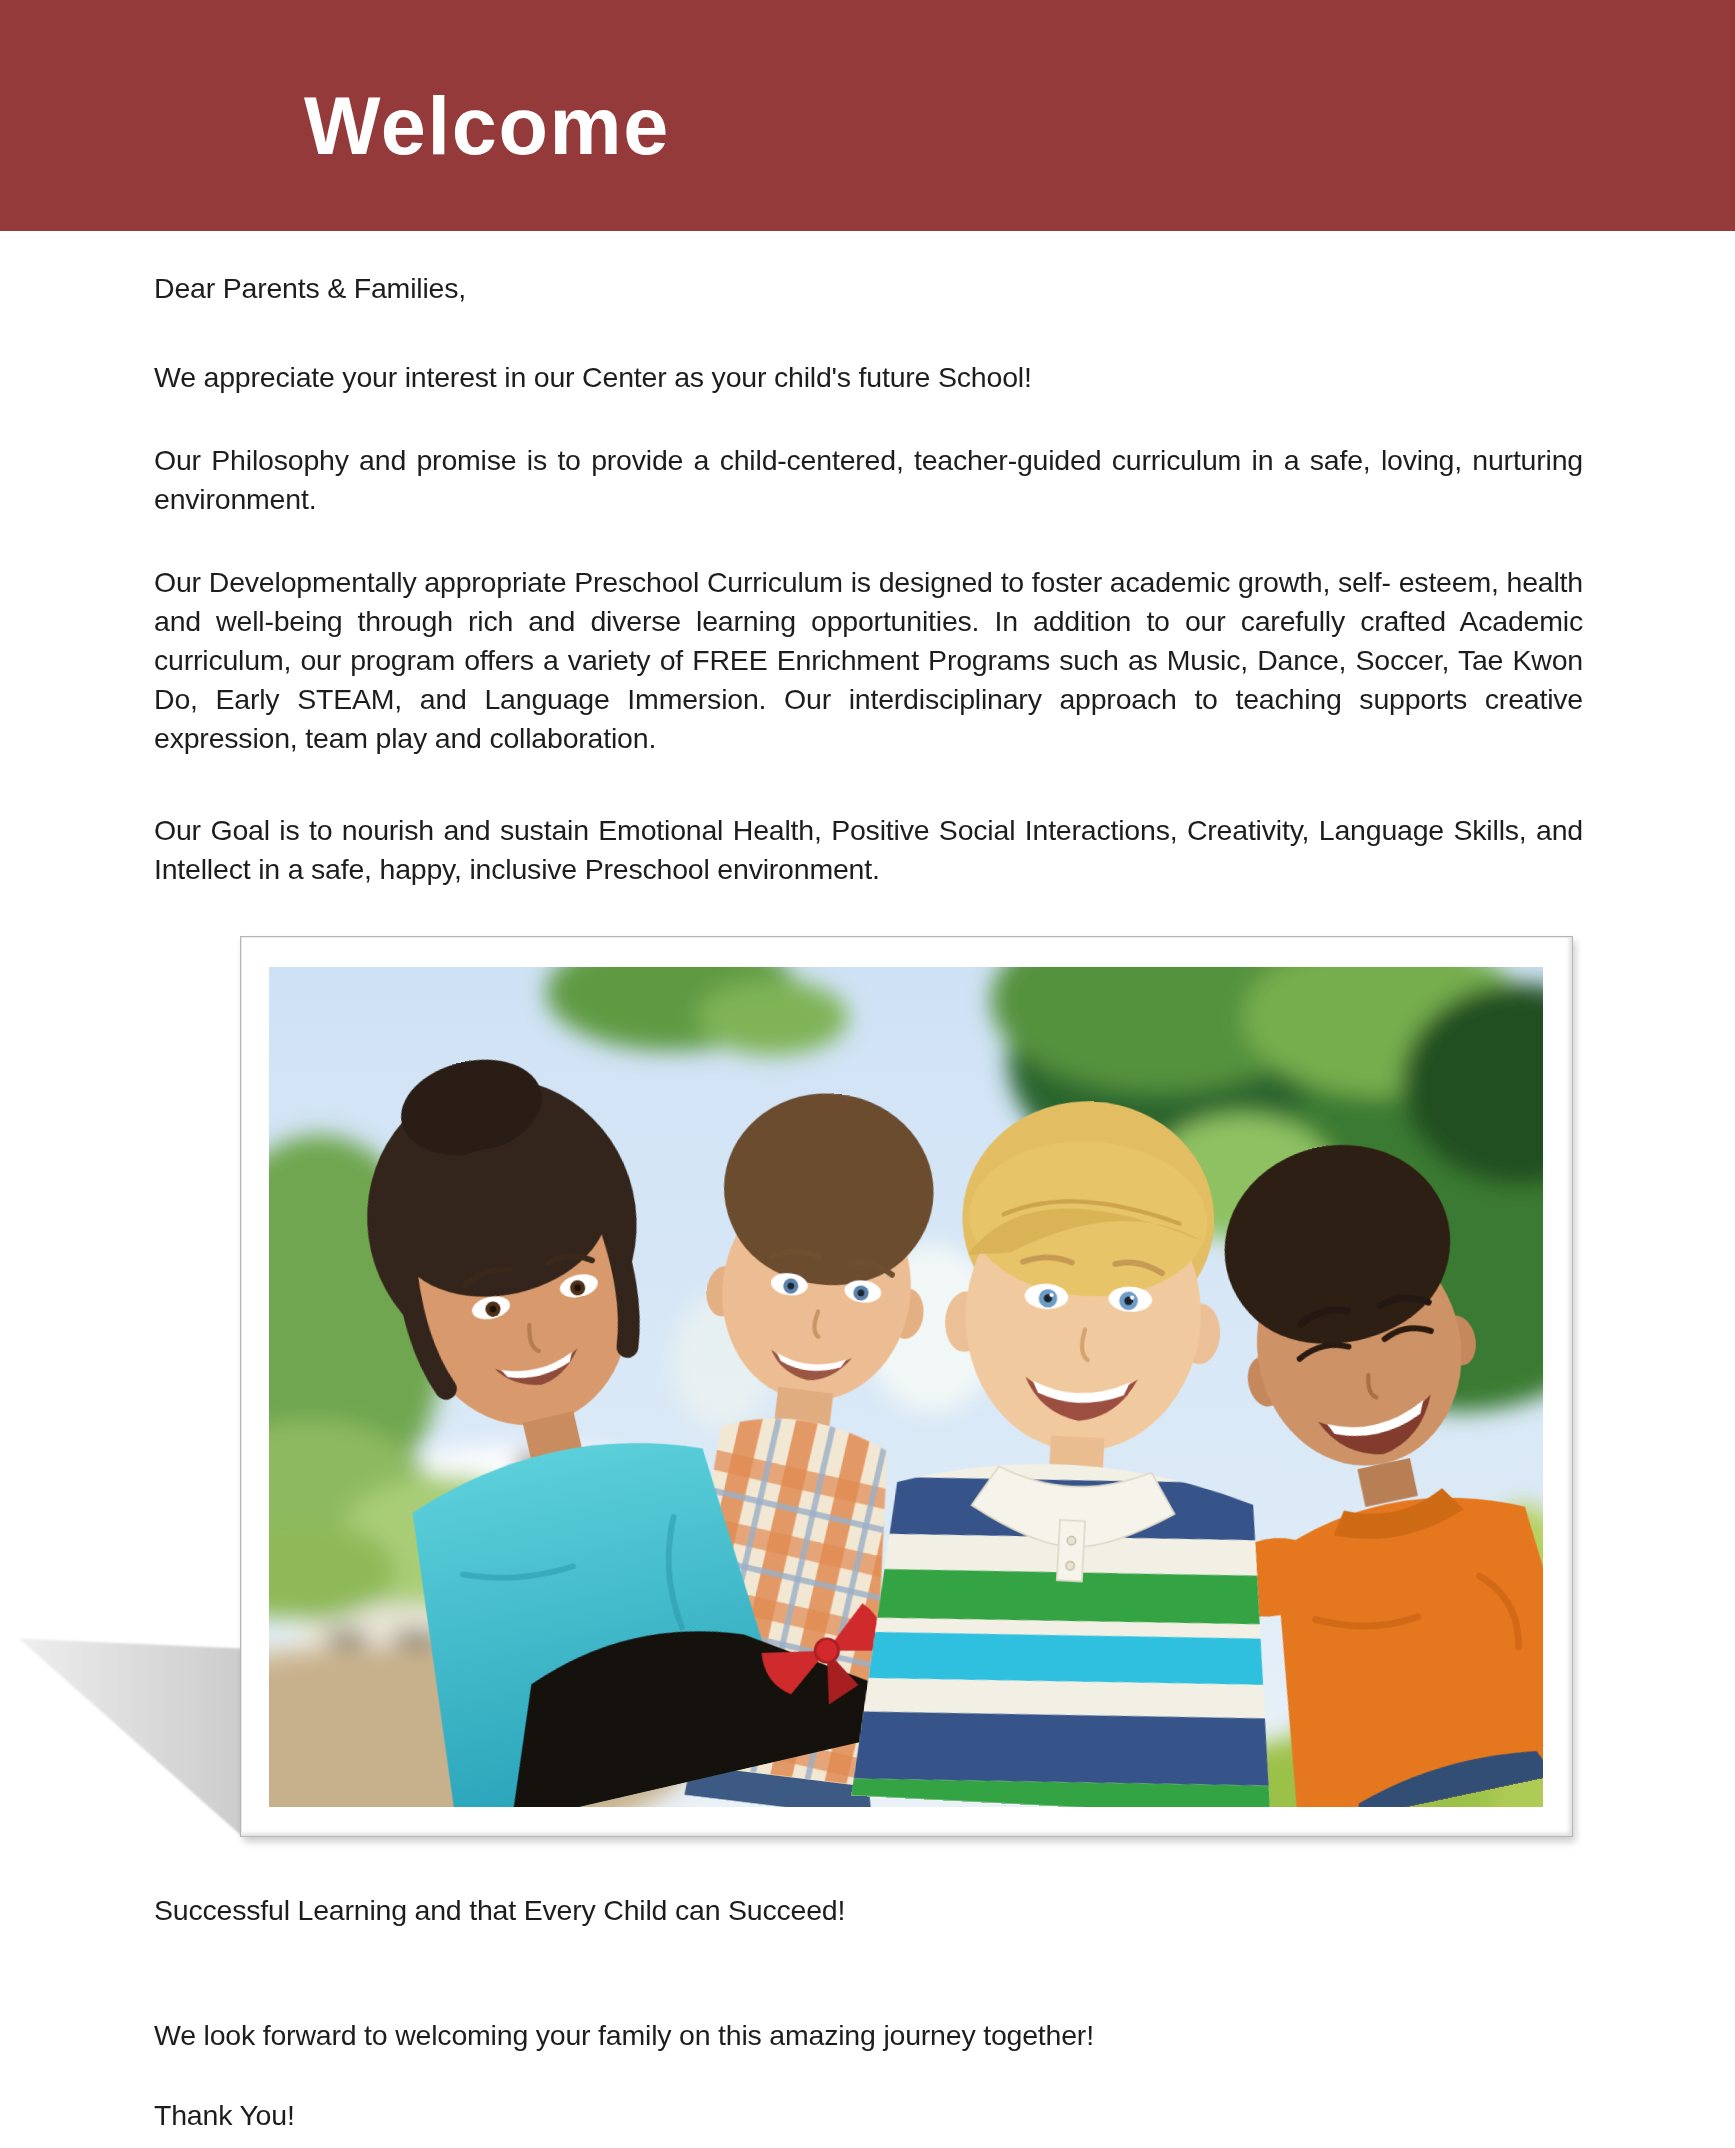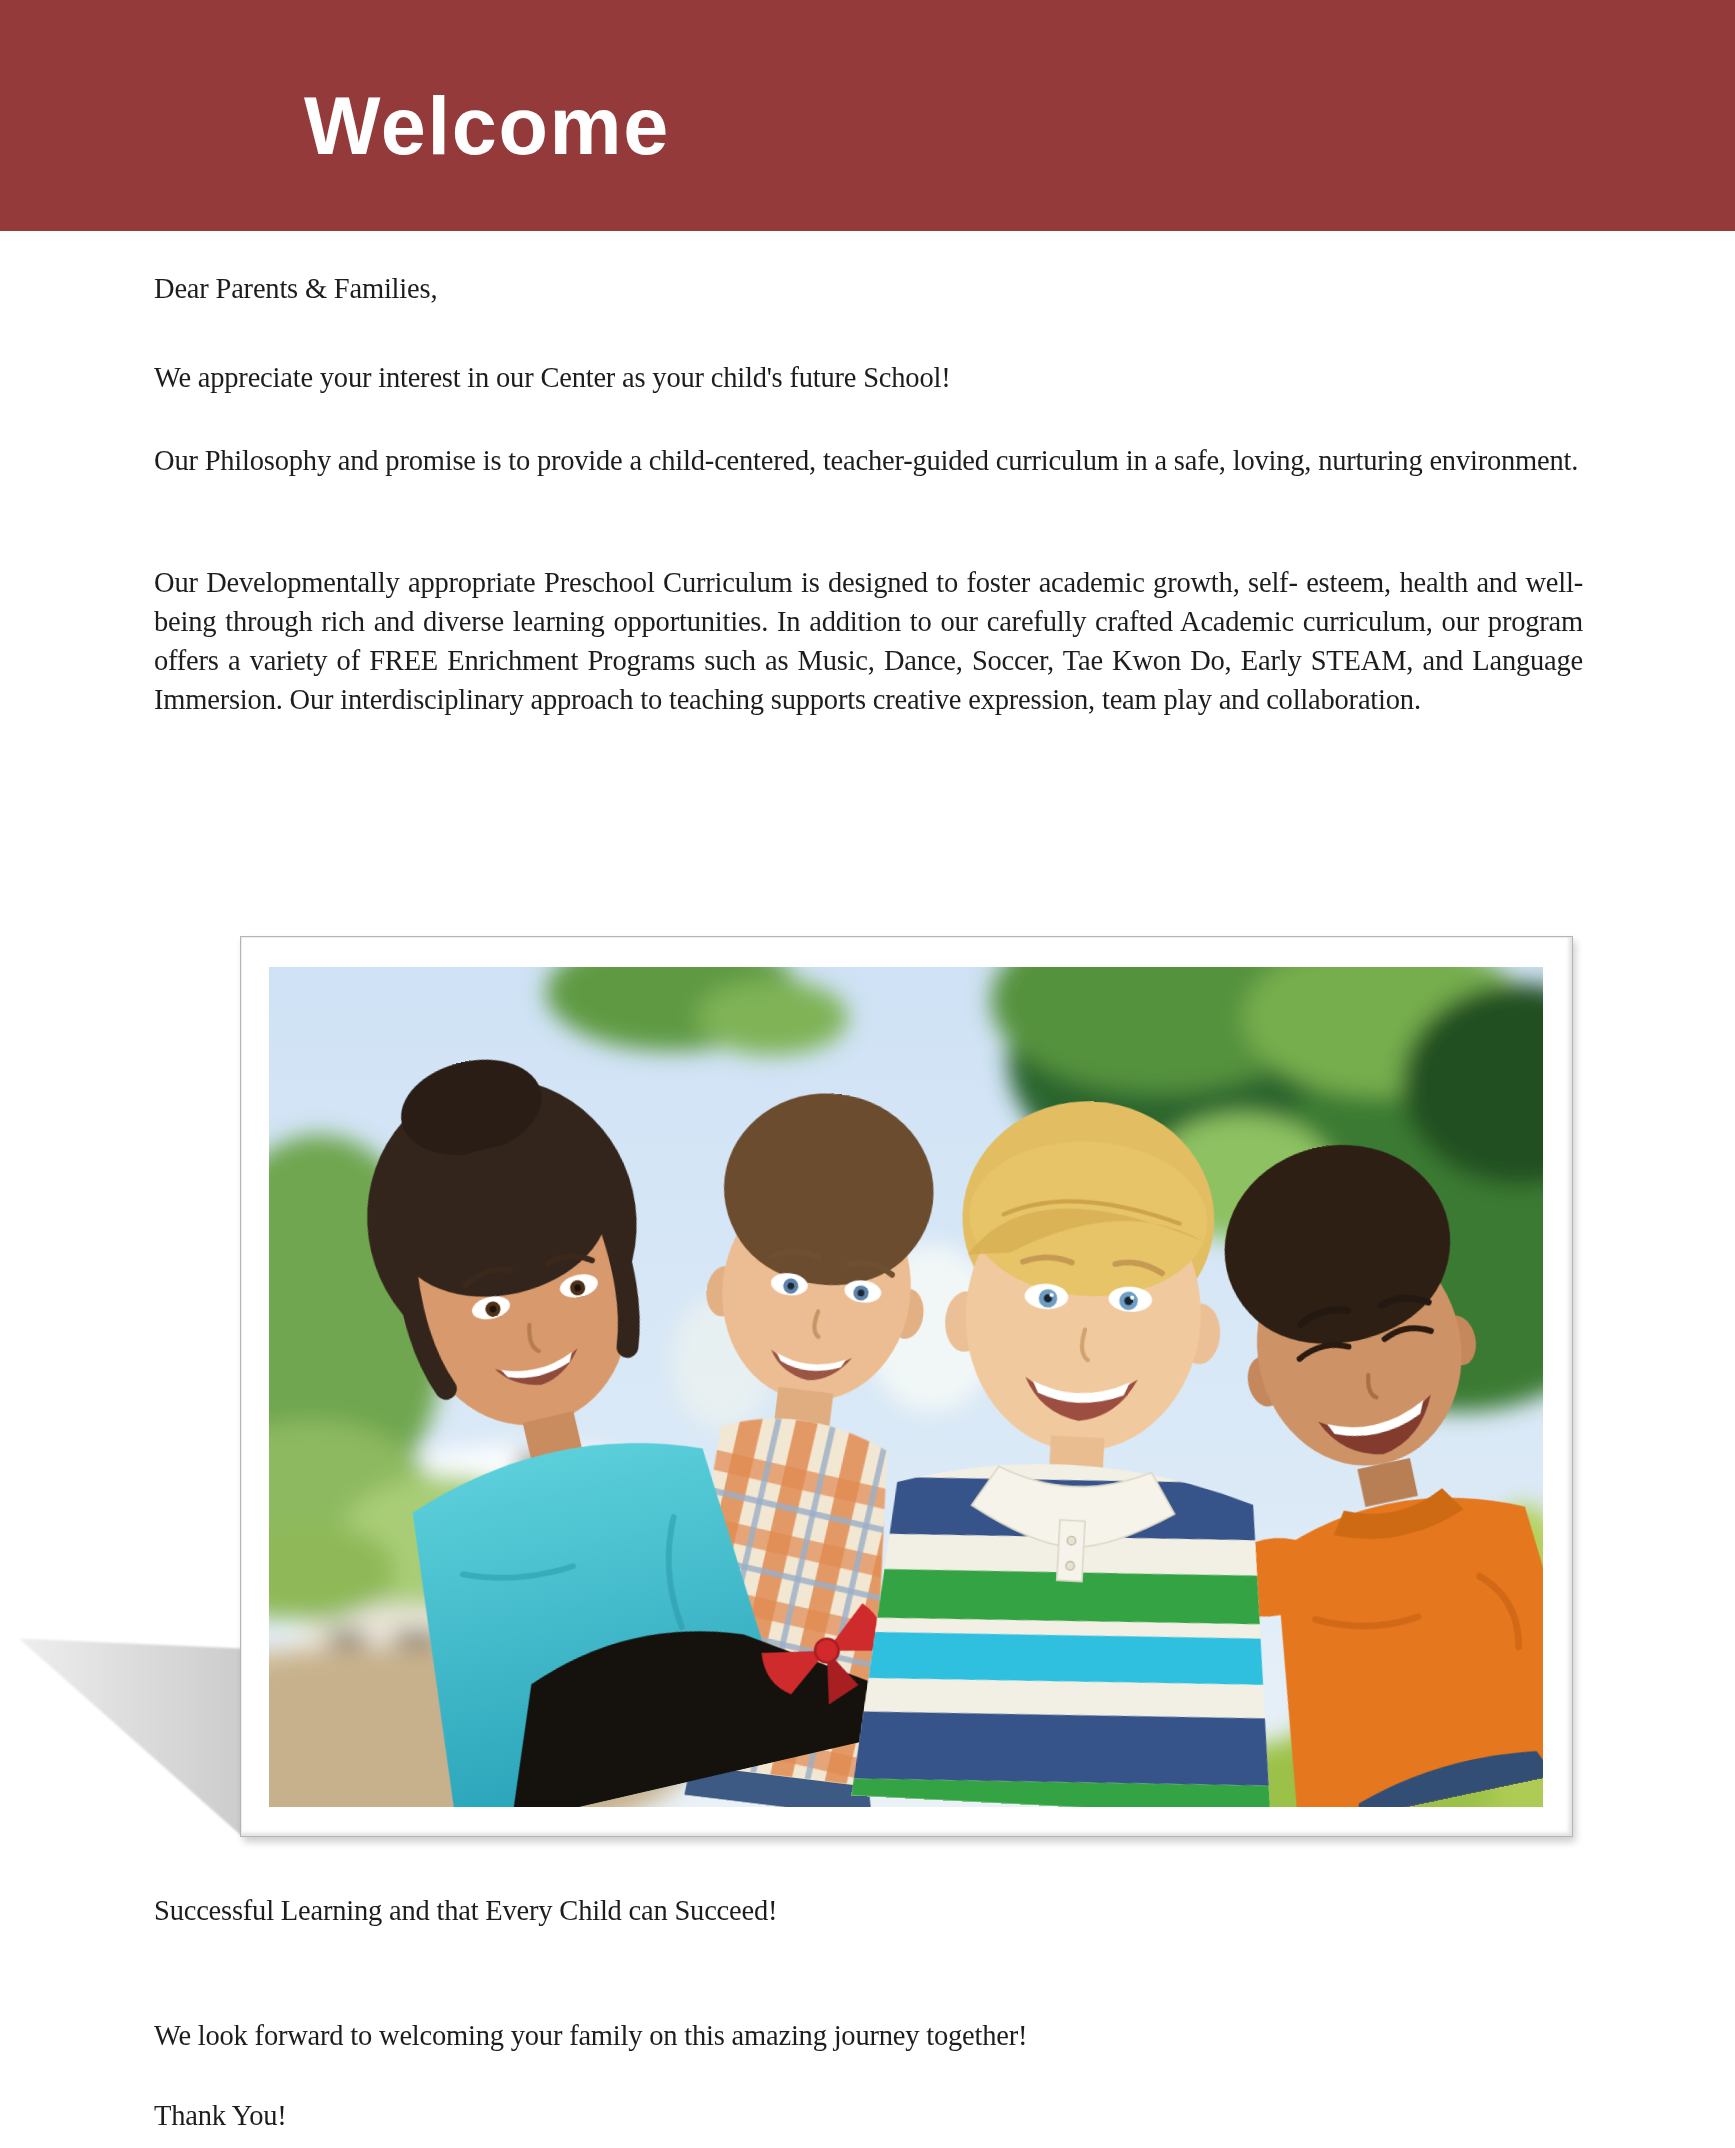--- a/index.html
+++ b/index.html
@@ -13,21 +13,20 @@
   }
   .page-title{
     position:absolute; left:304px; top:86px; margin:0;
     font-size:81px; font-weight:bold; letter-spacing:1.7px; line-height:1;
     color:#ffffff;
   }
   .para{
     position:absolute; left:154px; width:1429px;
     font-size:28.5px; line-height:39px; letter-spacing:-0.2px; margin:0;
     color:#1d1d1d;
-    font-family:Liberation Serif, serif;
   }
   .just{ text-align:justify; }
   .p-salutation{ top:269px; }
   .p-interest{ top:358px; }
   .p-philosophy{ top:441px; }
   .p-curriculum{ top:563px; }
   .p-goal{ top:811px; }
   .p-closing{ top:1891px; }
   .p-farewell{ top:2016px; }
   .p-thanks{ top:2096px; }
@@ -56,20 +55,21 @@
 <div class="page">
 
   <div class="header-band">
     <h1 class="page-title">Welcome</h1>
   </div>
 
   <p class="para p-salutation">Dear Parents &amp; Families,</p>
   <p class="para p-interest">We appreciate your interest in our Center as your child's future School!</p>
   <p class="para p-philosophy just">Our Philosophy and promise is to provide a child-centered, teacher-guided curriculum in a safe, loving, nurturing environment.</p>
   <p class="para p-curriculum just">Our Developmentally appropriate Preschool Curriculum is designed to foster academic growth, self- esteem, health and well-being through rich and diverse learning opportunities.  In addition to our carefully crafted Academic curriculum, our program offers a variety of FREE Enrichment Programs such as Music, Dance, Soccer, Tae Kwon Do, Early STEAM, and Language Immersion. Our interdisciplinary approach to teaching supports creative expression, team play and collaboration.</p>
+  <p class="para p-goal just">Our Goal is to nourish and sustain Emotional Health, Positive Social Interactions, Creativity, Language Skills, and Intellect in a safe, happy, inclusive Preschool environment.</p>
 
   <svg class="corner-shadow" viewBox="0 0 266 242" aria-hidden="true">
     <defs>
       <linearGradient id="shgrad" x1="0" y1="0" x2="1" y2="0">
         <stop offset="0" stop-color="#eeeeee"></stop>
         <stop offset="1" stop-color="#cccccc"></stop>
       </linearGradient>
       <filter id="shblur" x="-10%" y="-10%" width="120%" height="120%">
           <feGaussianBlur stdDeviation="1.5"></feGaussianBlur>
         </filter>

